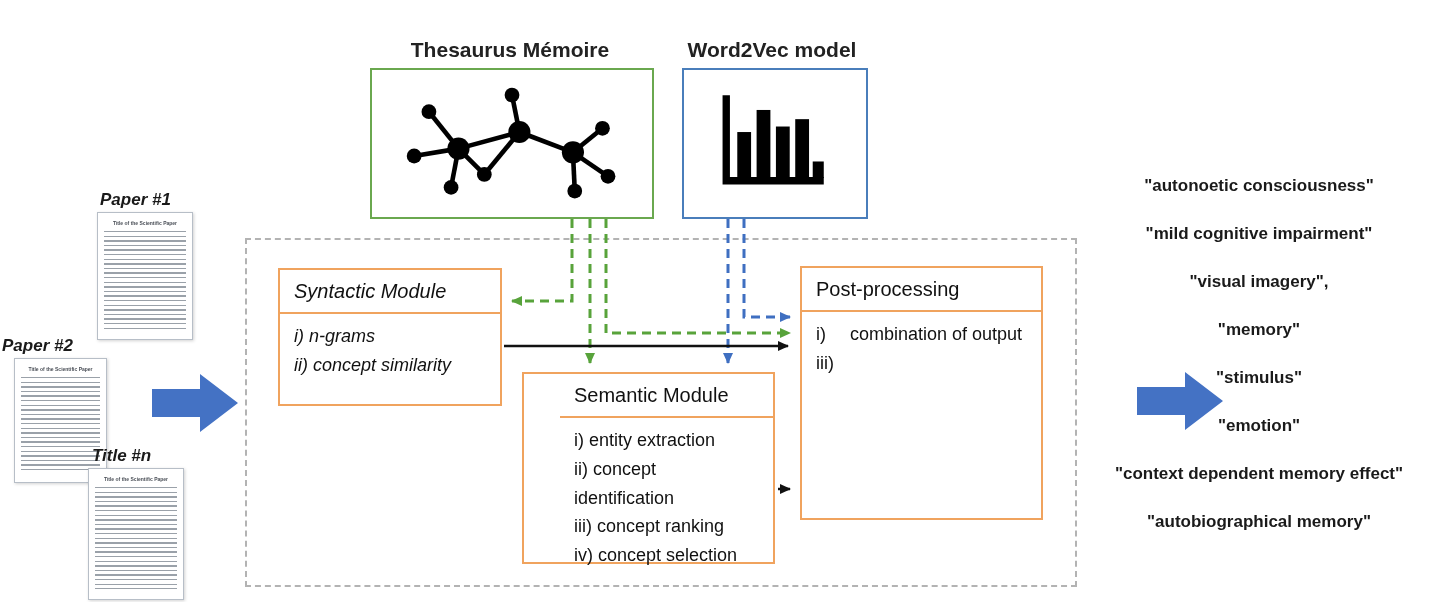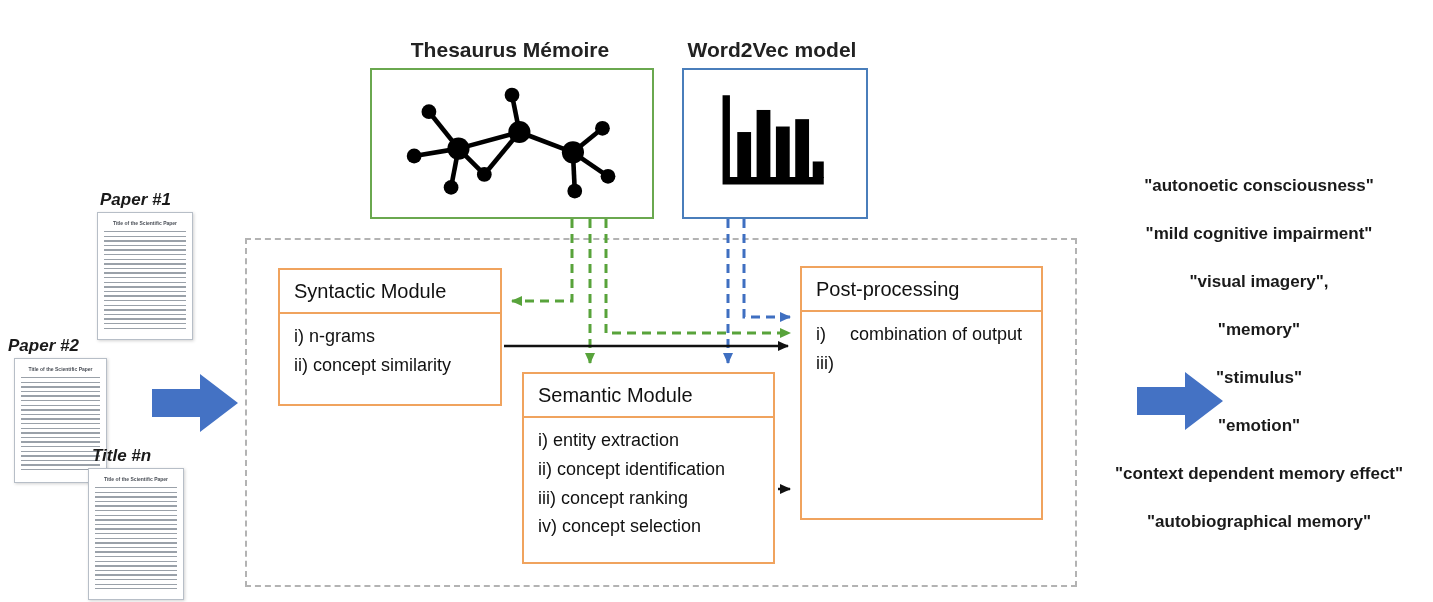--- a/index.html
+++ b/index.html
@@ -18,22 +18,22 @@
   .paper-label{position:absolute;font-style:italic;font-weight:700;font-size:17px;color:#1a1a1a;}
   .paper{position:absolute;background:#fff;border:1px solid #b7bec7;box-shadow:1px 1px 3px rgba(0,0,0,.18);
          padding:7px 6px;box-sizing:border-box;}
   .paper-title{font-size:5px;font-weight:700;color:#4a4f57;text-align:center;margin-bottom:5px;line-height:1.2;}
   .paper-lines{height:calc(100% - 14px);
          background:repeating-linear-gradient(to bottom,#9aa1a9 0px,#9aa1a9 1.4px,transparent 1.4px,transparent 4.6px);}
 
   
   .frame{position:absolute;left:245px;top:238px;width:828px;height:345px;border:2px dashed #b3b3b3;background:transparent;}
   .module{position:absolute;border:2px solid #f0a35e;background:#fff;box-sizing:border-box;}
-  .syntactic{left:278px;top:268px;width:224px;height:138px;}
-  .semantic{left:522px;top:372px;width:253px;height:192px;}
+  .syntactic{left:278px;top:268px;width:224px;height:138px;font-style:italic;}
+  .semantic{left:522px;top:372px;width:253px;height:192px;padding-left:36px;}
   .post{left:800px;top:266px;width:243px;height:254px;}
   .module-title{font-size:20px;padding:10px 14px 9px;border-bottom:2px solid #f0a35e;color:#111;}
   .module-body{padding:8px 14px;font-size:18px;line-height:1.6;color:#111;}
   .post-item{display:grid;grid-template-columns:34px 1fr;}
 
   
   .terms{position:absolute;left:1085px;top:176px;width:348px;display:flex;flex-direction:column;
          gap:28px;align-items:center;font-weight:700;font-size:17px;color:#1a1a1a;text-align:center;}
 
   
@@ -90,21 +90,21 @@
       </g>
     </svg>
   </div>
 
   <div class="paper-label" style="left:100px;top:190px;">Paper #1</div>
   <div class="paper" style="left:97px;top:212px;width:96px;height:128px;">
     <div class="paper-title">Title of the Scientific Paper</div>
     <div class="paper-lines"></div>
   </div>
 
-  <div class="paper-label" style="left:8px;top:336px;">Paper #2</div>
+  <div class="paper-label" style="left:2px;top:336px;">Paper #2</div>
   <div class="paper" style="left:14px;top:358px;width:93px;height:125px;">
     <div class="paper-title">Title of the Scientific Paper</div>
     <div class="paper-lines"></div>
   </div>
 
   <div class="paper-label" style="left:92px;top:446px;">Title #n</div>
   <div class="paper" style="left:88px;top:468px;width:96px;height:132px;">
     <div class="paper-title">Title of the Scientific Paper</div>
     <div class="paper-lines"></div>
   </div>

